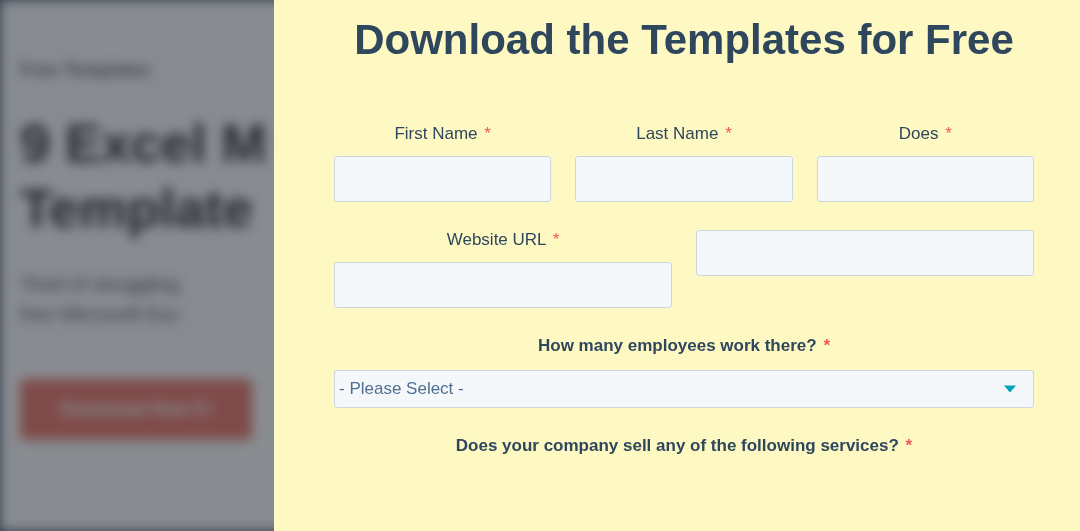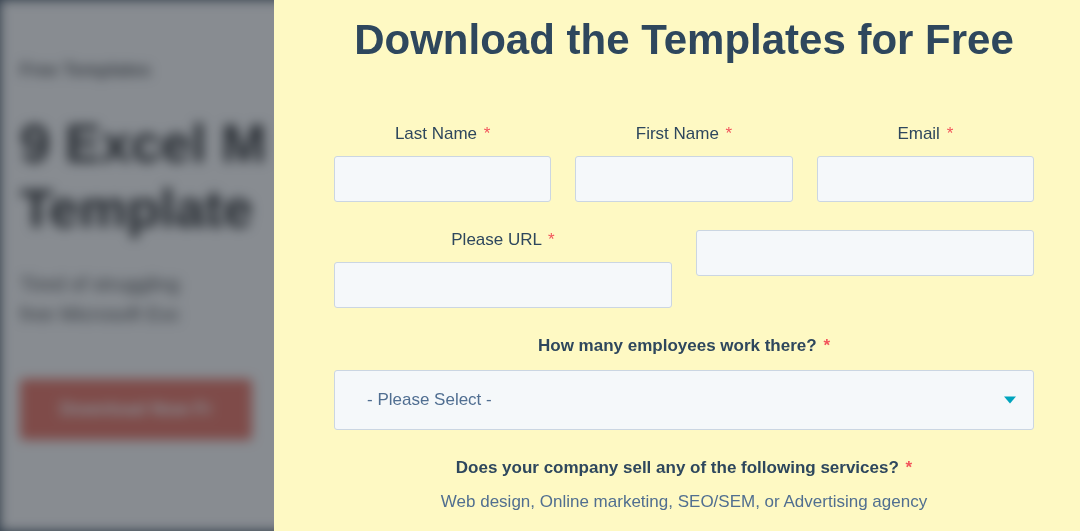--- a/index.html
+++ b/index.html
@@ -107,25 +107,25 @@
       background: #f5f8fa;
       padding: 0 12px;
       font-size: 16px;
     }
     .select-wrap {
       width: 100%;
       position: relative;
     }
     .select-input {
       width: 100%;
-      height: 60px;
+      height: 38px;
       border: 1px solid #cbd6e2;
       border-radius: 3px;
       background: #f5f8fa;
-      padding: 0 32px;
+      padding: 0 4px;
       font-size: 17px;
       color: #506e91;
       display: flex;
       align-items: center;
       cursor: pointer;
     }
     .caret {
       position: absolute;
       right: 18px;
       top: 50%;
@@ -170,45 +170,45 @@
 </div>
 
 <div class="overlay"></div>
 
 <div class="modal">
   <h1 class="modal-title">Download the Templates for Free</h1>
 
   <div class="form-row">
     <div class="form-field">
       <div class="form-label">
+        <span>First Name</span>
+        <span class="req">*</span>
+      </div>
+      <input class="text-input" type="text" style="">
+    </div>
+    <div class="form-field">
+      <div class="form-label">
         <span>Last Name</span>
         <span class="req">*</span>
       </div>
       <input class="text-input" type="text" style="">
     </div>
     <div class="form-field">
       <div class="form-label">
-        <span>First Name</span>
-        <span class="req">*</span>
-      </div>
-      <input class="text-input" type="text" style="">
-    </div>
-    <div class="form-field">
-      <div class="form-label">
-        <span>Email</span>
+        <span>Does</span>
         <span class="req">*</span>
       </div>
       <input class="text-input" type="text" style="">
     </div>
   </div>
 
   <div class="form-row">
     <div class="form-field">
       <div class="form-label">
-        <span>Please URL</span>
+        <span>Website URL</span>
         <span class="req">*</span>
       </div>
       <input class="text-input" type="text" style="">
     </div>
     <div class="form-field">
       <input class="text-input" type="text" style="">
     </div>
   </div>
 
   <div class="full-field">
@@ -222,16 +222,15 @@
       </div>
       <div class="caret"></div>
     </div>
   </div>
 
   <div class="full-field">
     <div class="question">
       <span>Does your company sell any of the following services?</span>
       <span class="req">*</span>
     </div>
-    <div class="question-sub">Web design, Online marketing, SEO/SEM, or Advertising agency</div>
   </div>
 
 </div>
 
 </body></html>

